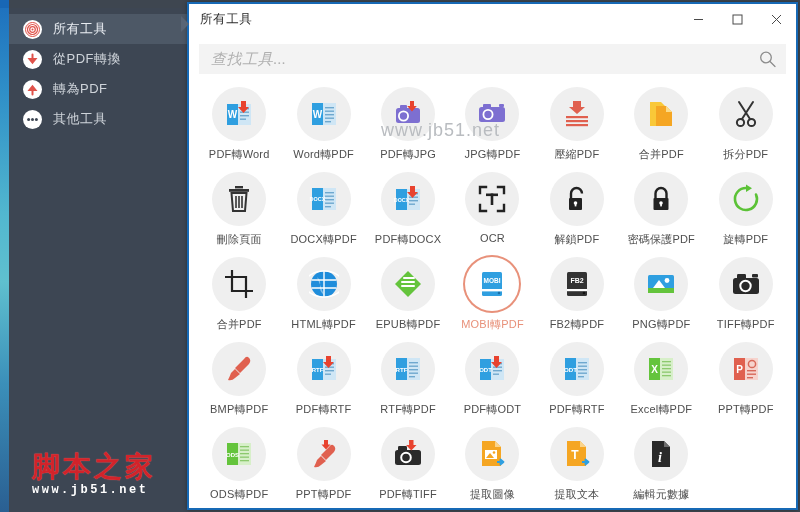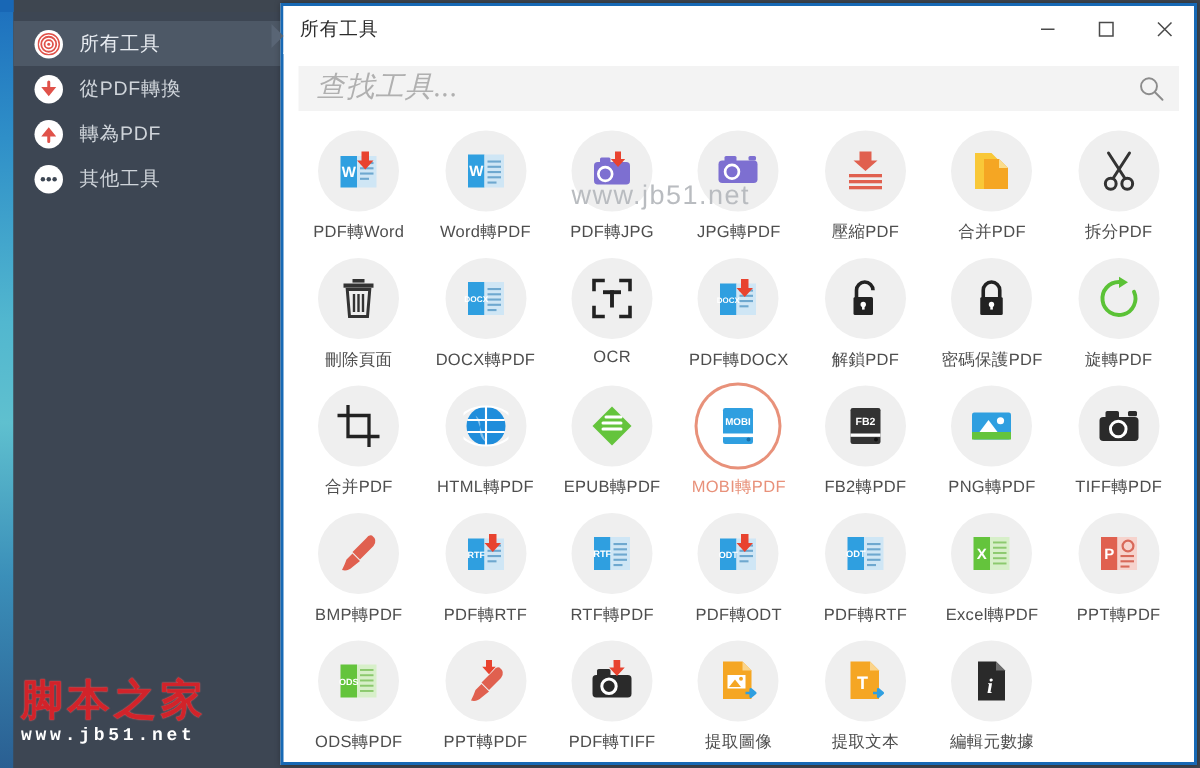--- a/index.html
+++ b/index.html
@@ -49,21 +49,21 @@
     position:absolute;left:181px;top:16px;
     width:0;height:0;
     border-top:8px solid transparent;
     border-bottom:8px solid transparent;
     border-left:8px solid #596575;
     z-index:6;
   }
 
   
   #watermark{
-    position:absolute;left:14px;bottom:6px;width:168px;height:54px;
+    position:absolute;left:32px;bottom:6px;width:168px;height:54px;
     pointer-events:none;user-select:none;
   }
   #watermark .wm-cn{
     font-family:"DejaVu Sans","Liberation Sans",sans-serif;
     font-size:28px;font-weight:700;color:#d2232a;
     letter-spacing:3px;line-height:30px;
     text-shadow:0 0 1px #ff6b6b;
   }
   #watermark .wm-url{
     font-family:"Liberation Mono","DejaVu Sans Mono",monospace;
@@ -99,21 +99,21 @@
   
   #searchwrap{
     flex:0 0 30px;height:30px;margin:8px 10px 0 10px;
     background:#f3f3f3;
     display:flex;align-items:center;
     position:relative;
   }
   #search-input{
     border:0;outline:0;background:transparent;
     font-family:"Liberation Serif","DejaVu Serif",serif;
-    font-style:italic;font-size:19px;color:#8b5cf6;
+    font-style:italic;font-size:15px;color:#8b5cf6;
     padding:0 34px 0 12px;flex:1;height:30px;letter-spacing:.6px;
   }
   #search-input::placeholder{color:#b0b0b0;opacity:1;}
   #search-icon{
     position:absolute;right:10px;top:50%;transform:translateY(-50%);
     color:#8c8c8c;display:flex;
   }
 
   
   #grid{
@@ -371,47 +371,47 @@
           <rect x="16" y="22" width="6" height="1.4" fill="#6ea8cf"></rect>
           <text x="8.5" y="17" font-size="5.5" font-weight="bold" fill="#fff" text-anchor="middle" font-family="Liberation Sans">DOCX</text>
         </svg>
       </div>
       <div class="tool-label">DOCX轉PDF</div>
     </div>
 
     <div class="tool">
       <div class="tool-circle">
         <svg width="30" height="30" viewBox="0 0 30 30">
-          <path d="M3 9 V3 h6 M21 3 h6 v6 M27 21 v6 h-6 M9 27 H3 v-6" stroke="#222" stroke-width="2.4" fill="none" stroke-linecap="square"></path>
-          <rect x="9" y="9.5" width="12" height="2.6" fill="#222"></rect>
-          <rect x="13.7" y="9.5" width="2.6" height="11.5" fill="#222"></rect>
-        </svg>
-      </div>
-      <div class="tool-label">OCR</div>
-    </div>
-
-    <div class="tool">
-      <div class="tool-circle">
-        <svg width="30" height="30" viewBox="0 0 30 30">
           <path d="M3 5 h11 v21 h-11z" fill="#2f9fe0"></path>
             <path d="M14 5 h13 v21 h-13z" fill="#cfe6f5"></path>
           <rect x="16" y="9" width="9" height="1.4" fill="#6ea8cf"></rect>
             <rect x="16" y="12.5" width="9" height="1.4" fill="#6ea8cf"></rect>
           <rect x="16" y="16" width="9" height="1.4" fill="#6ea8cf"></rect>
             <rect x="16" y="19.5" width="6" height="1.4" fill="#6ea8cf"></rect>
           <text x="8.5" y="18" font-size="5.3" font-weight="bold" fill="#fff" text-anchor="middle" font-family="Liberation Sans">DOCX</text>
           <path d="M17 2 h5 v6 h3 l-5.5 6 l-5.5 -6 h3z" fill="#e8432f"></path>
         </svg>
       </div>
       <div class="tool-label">PDF轉DOCX</div>
     </div>
 
     <div class="tool">
       <div class="tool-circle">
         <svg width="30" height="30" viewBox="0 0 30 30">
+          <path d="M3 9 V3 h6 M21 3 h6 v6 M27 21 v6 h-6 M9 27 H3 v-6" stroke="#222" stroke-width="2.4" fill="none" stroke-linecap="square"></path>
+          <rect x="9" y="9.5" width="12" height="2.6" fill="#222"></rect>
+          <rect x="13.7" y="9.5" width="2.6" height="11.5" fill="#222"></rect>
+        </svg>
+      </div>
+      <div class="tool-label">OCR</div>
+    </div>
+
+    <div class="tool">
+      <div class="tool-circle">
+        <svg width="30" height="30" viewBox="0 0 30 30">
           <path d="M9 14 V9.5 a5.5 5.5 0 0 1 11 0" fill="none" stroke="#222" stroke-width="2.4"></path>
           <rect x="7" y="14" width="13" height="12" rx="1" fill="#222"></rect>
           <circle cx="13.5" cy="19" r="1.8" fill="#fff"></circle>
           <rect x="12.7" y="19" width="1.7" height="3.4" fill="#fff"></rect>
         </svg>
       </div>
       <div class="tool-label">解鎖PDF</div>
     </div>
 
     <div class="tool">

